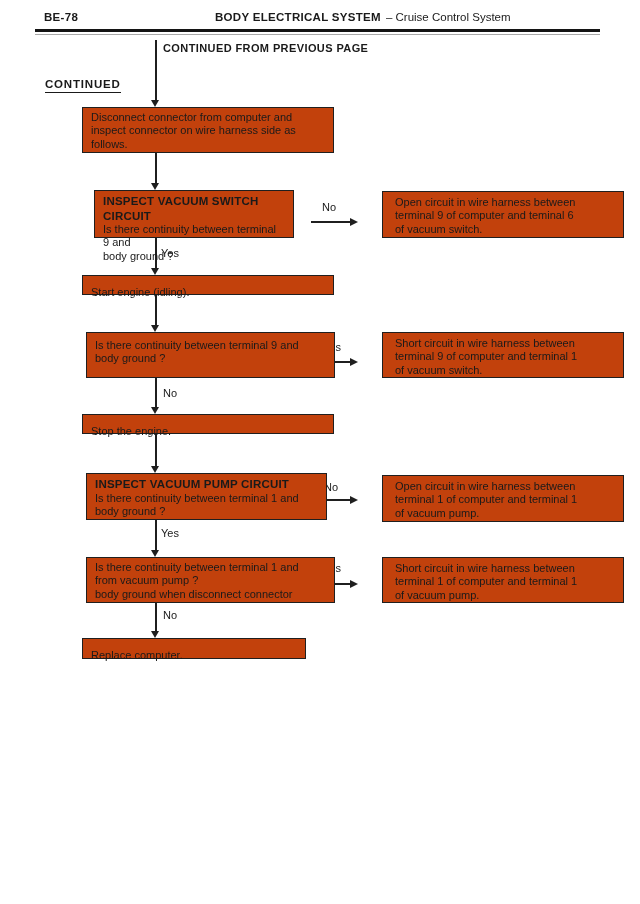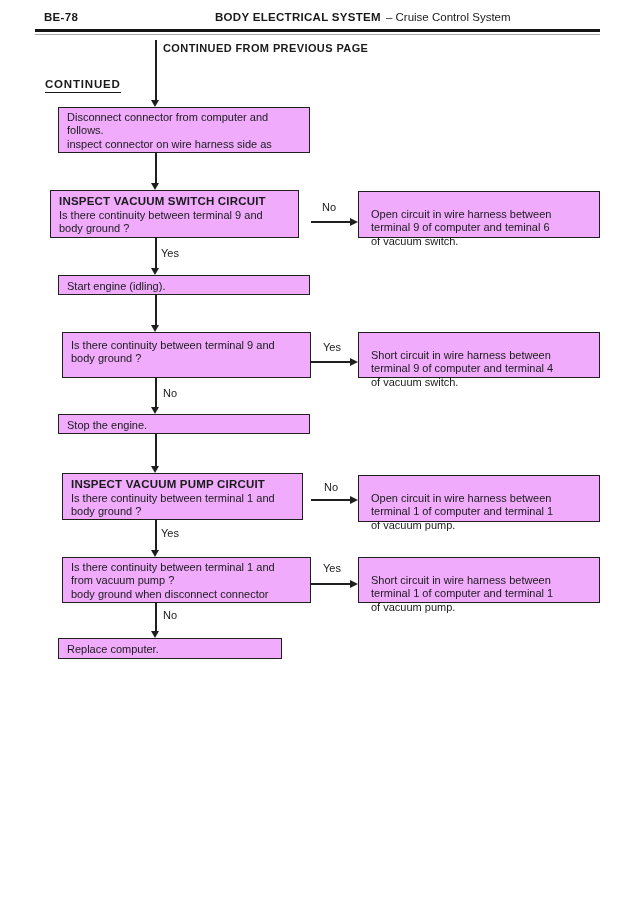--- a/index.html
+++ b/index.html
@@ -25,26 +25,26 @@
     position: absolute; left: 163px; top: 42px;
     font-size: 11px; font-weight: 600; letter-spacing: 0.4px;
   }
   .computer {
     position: absolute; left: 45px; top: 78px;
     font-size: 11.5px; font-weight: 600; letter-spacing: 0.8px;
     border-bottom: 1.5px solid #1a1a1a; padding-bottom: 2px;
   }
   .box {
     position: absolute; box-sizing: border-box;
-    border: 1.5px solid #1f1f1f; background: #f0abfc;
-    font-size: 11px; line-height: 13.4px; padding: 3px 8px;
+    border: 1.5px solid #1f1f1f; background: #c2410c;
+    font-size: 11px; line-height: 13.4px; padding: 3px 8px; margin-left: 24px;
   }
-  .box.pad-r { padding: 16px 12px; }
+  .box.pad-r { padding: 4px 12px; }
   .box.two-line { padding-top: 6px; }
-  .box.single { line-height: 16px; padding: 2px 8px; }
+  .box.single { line-height: 16px; padding: 8px 8px; }
   .box .heading { font-weight: bold; font-size: 11.5px; letter-spacing: 0.2px; line-height: 14.5px; }
   .vline { position: absolute; left: 155px; width: 1.5px; background: #1f1f1f; }
   .hline { position: absolute; height: 1.5px; background: #1f1f1f; }
   .arrow-down {
     position: absolute; left: 151px; width: 0; height: 0;
     border-left: 4px solid transparent; border-right: 4px solid transparent;
     border-top: 7px solid #1f1f1f;
   }
   .arrow-right {
     position: absolute; width: 0; height: 0;
@@ -108,25 +108,25 @@
   <div class="branch-label" style="left:161px;top:247px">Yes</div>
   <div class="branch-label" style="left:323px;top:341px">Yes</div>
   <div class="branch-label" style="left:163px;top:387px">No</div>
   <div class="branch-label" style="left:324px;top:481px">No</div>
   <div class="branch-label" style="left:161px;top:527px">Yes</div>
   <div class="branch-label" style="left:323px;top:562px">Yes</div>
   <div class="branch-label" style="left:163px;top:609px">No</div>
 
   <div class="box" style="left:58px;top:107px;width:252px;height:46px">
     <div>Disconnect connector from computer and</div>
+    <div>inspect connector on wire harness side as</div>
     <div>follows.</div>
-    <div>inspect connector on wire harness side as</div>
   </div>
 
-  <div class="box" style="left:50px;top:190px;width:249px;height:48px">
+  <div class="box" style="left:70px;top:190px;width:200px;height:48px">
     <div class="heading">INSPECT VACUUM SWITCH CIRCUIT</div>
     <div>Is there continuity between terminal 9 and</div>
     <div>body ground ?</div>
   </div>
 
   <div class="box pad-r" style="left:358px;top:191px;width:242px;height:47px">
     <div>Open circuit in wire harness between</div>
     <div>terminal 9 of computer and teminal 6</div>
     <div>of vacuum switch.</div>
   </div>
@@ -135,21 +135,21 @@
     <div>Start engine (idling).</div>
   </div>
 
   <div class="box two-line" style="left:62px;top:332px;width:249px;height:46px">
     <div>Is there continuity between terminal 9 and</div>
     <div>body ground ?</div>
   </div>
 
   <div class="box pad-r" style="left:358px;top:332px;width:242px;height:46px">
     <div>Short circuit in wire harness between</div>
-    <div>terminal 9 of computer and terminal 4</div>
+    <div>terminal 9 of computer and terminal 1</div>
     <div>of vacuum switch.</div>
   </div>
 
   <div class="box single" style="left:58px;top:414px;width:252px;height:20px">
     <div>Stop the engine.</div>
   </div>
 
   <div class="box" style="left:62px;top:473px;width:241px;height:47px">
     <div class="heading">INSPECT VACUUM PUMP CIRCUIT</div>
     <div>Is there continuity between terminal 1 and</div>

